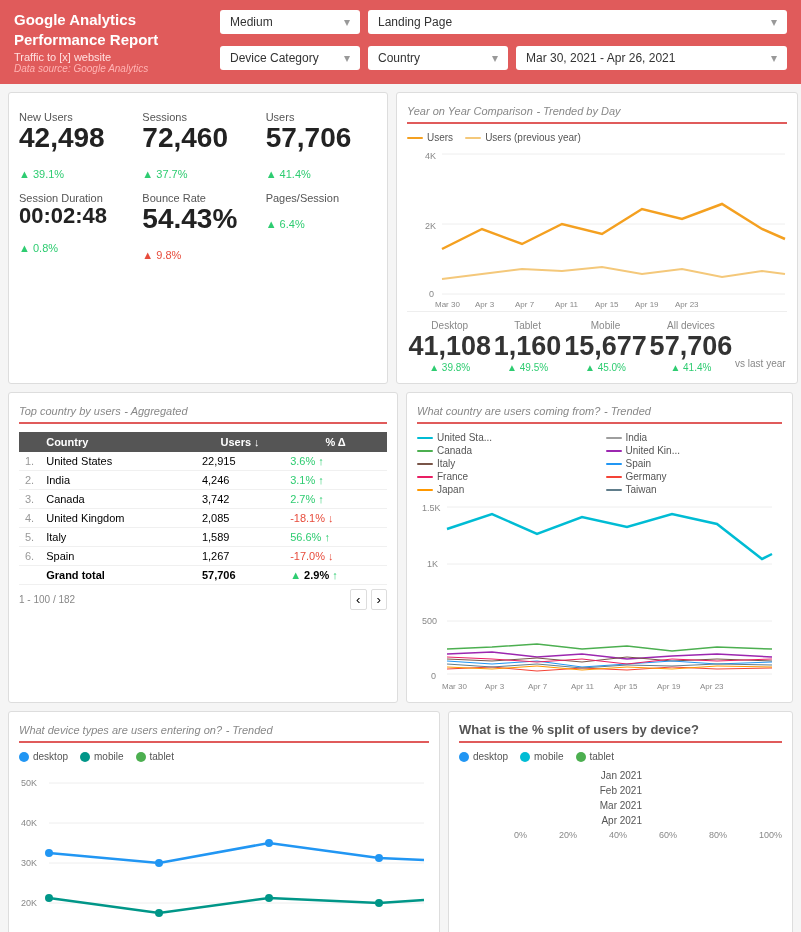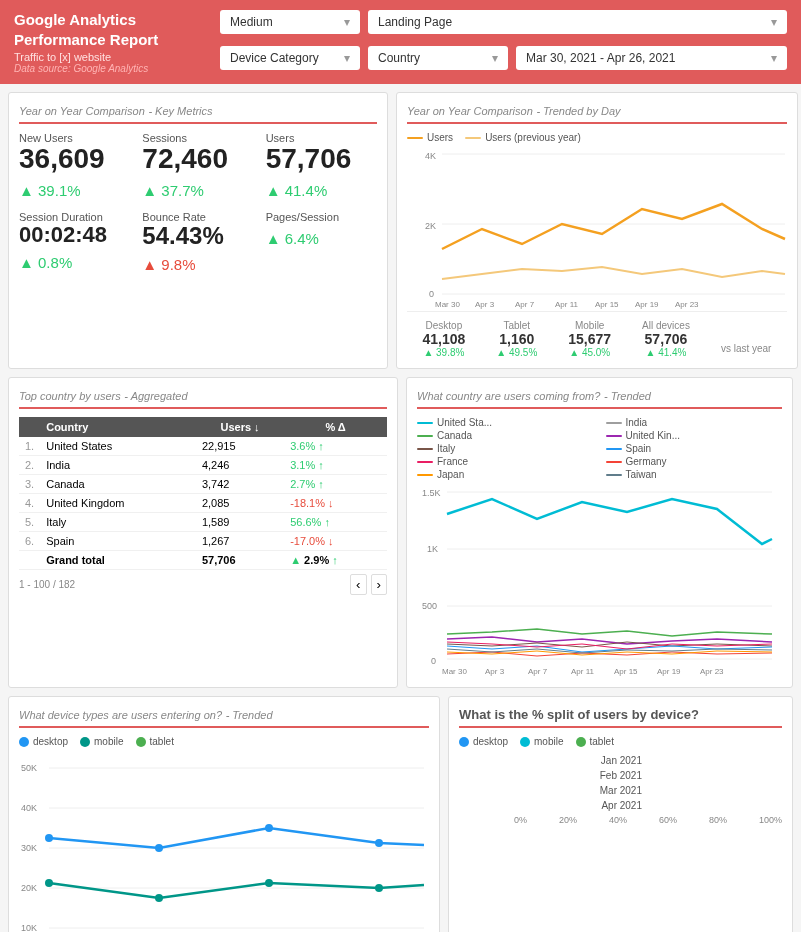--- a/index.html
+++ b/index.html
@@ -41,35 +41,35 @@
       font-size: 13px; font-weight: bold; color: #555; margin-bottom: 8px;
       border-bottom: 2px solid #e05b5b; padding-bottom: 4px;
     }
     .card-title span { font-weight: normal; color: #888; font-style: italic; font-size: 11px; }
 
     
     .key-metrics { flex: 0 0 380px; }
     .metrics-grid { display: grid; grid-template-columns: 1fr 1fr 1fr; gap: 12px; margin-top: 8px; }
     .metric-label { font-size: 11px; color: #555; }
     .metric-value { font-size: 28px; font-weight: bold; color: #222; line-height: 1.1; }
-    .metric-change { font-size: 15px; margin-top: 7px; }
+    .metric-change { font-size: 11px; margin-top: 14px; }
     .green { color: #2ecc71; }
     .red { color: #e74c3c; }
 
     
     .trend-card { flex: 1; }
 
     
     .device-summary {
       display: flex; justify-content: space-around; margin-top: 4px;
       border-top: 1px solid #eee; padding-top: 8px;
     }
     .device-col { text-align: center; }
     .device-col .dev-label { font-size: 10px; color: #888; }
-    .device-col .dev-value { font-size: 14px; font-weight: bold; color: #333; }
+    .device-col .dev-value { font-size: 27px; font-weight: bold; color: #333; }
     .device-col .dev-change { font-size: 10px; }
     .device-col.vslast { font-size: 10px; color: #888; text-align: center; align-self: flex-end; padding-bottom: 4px; }
 
     
     .table-card { flex: 0 0 390px; }
     .country-table { width: 100%; border-collapse: collapse; margin-top: 4px; font-size: 11px; }
     .country-table th {
       background: #555; color: white; padding: 4px 6px; text-align: left;
     }
     .country-table th.right { text-align: center; }
@@ -137,29 +137,25 @@
       </div>
     </div>
   </div>
 </div>
 
 <div class="main">
 
   <div class="row">
 
     <div class="card key-metrics">
-      <div class="card-title">
-        <span>Year on Year Comparison</span>
-        <span>- Key Metrics</span>
-      </div>
       <div class="metrics-grid">
 
         <div>
           <div class="metric-label">New Users</div>
-          <div class="metric-value">36,609</div>
+          <div class="metric-value">42,498</div>
           <div class="metric-change green">
             <span>▲</span>
             <span>39.1%</span>
           </div>
         </div>
         <div>
           <div class="metric-label">Sessions</div>
           <div class="metric-value">72,460</div>
           <div class="metric-change green">
             <span>▲</span>
@@ -178,21 +174,21 @@
         <div>
           <div class="metric-label">Session Duration</div>
           <div class="metric-value" style="font-size:22px;">00:02:48</div>
           <div class="metric-change green">
             <span>▲</span>
             <span>0.8%</span>
           </div>
         </div>
         <div>
           <div class="metric-label">Bounce Rate</div>
-          <div class="metric-value" style="font-size:24px;">54.43%</div>
+          <div class="metric-value" style="font-size:28px;">54.43%</div>
           <div class="metric-change red">
             <span>▲</span>
             <span>9.8%</span>
           </div>
         </div>
         <div>
           <div class="metric-label">Pages/Session</div>
           <div class="metric-change green">
             <span>▲</span>
             <span>6.4%</span>

